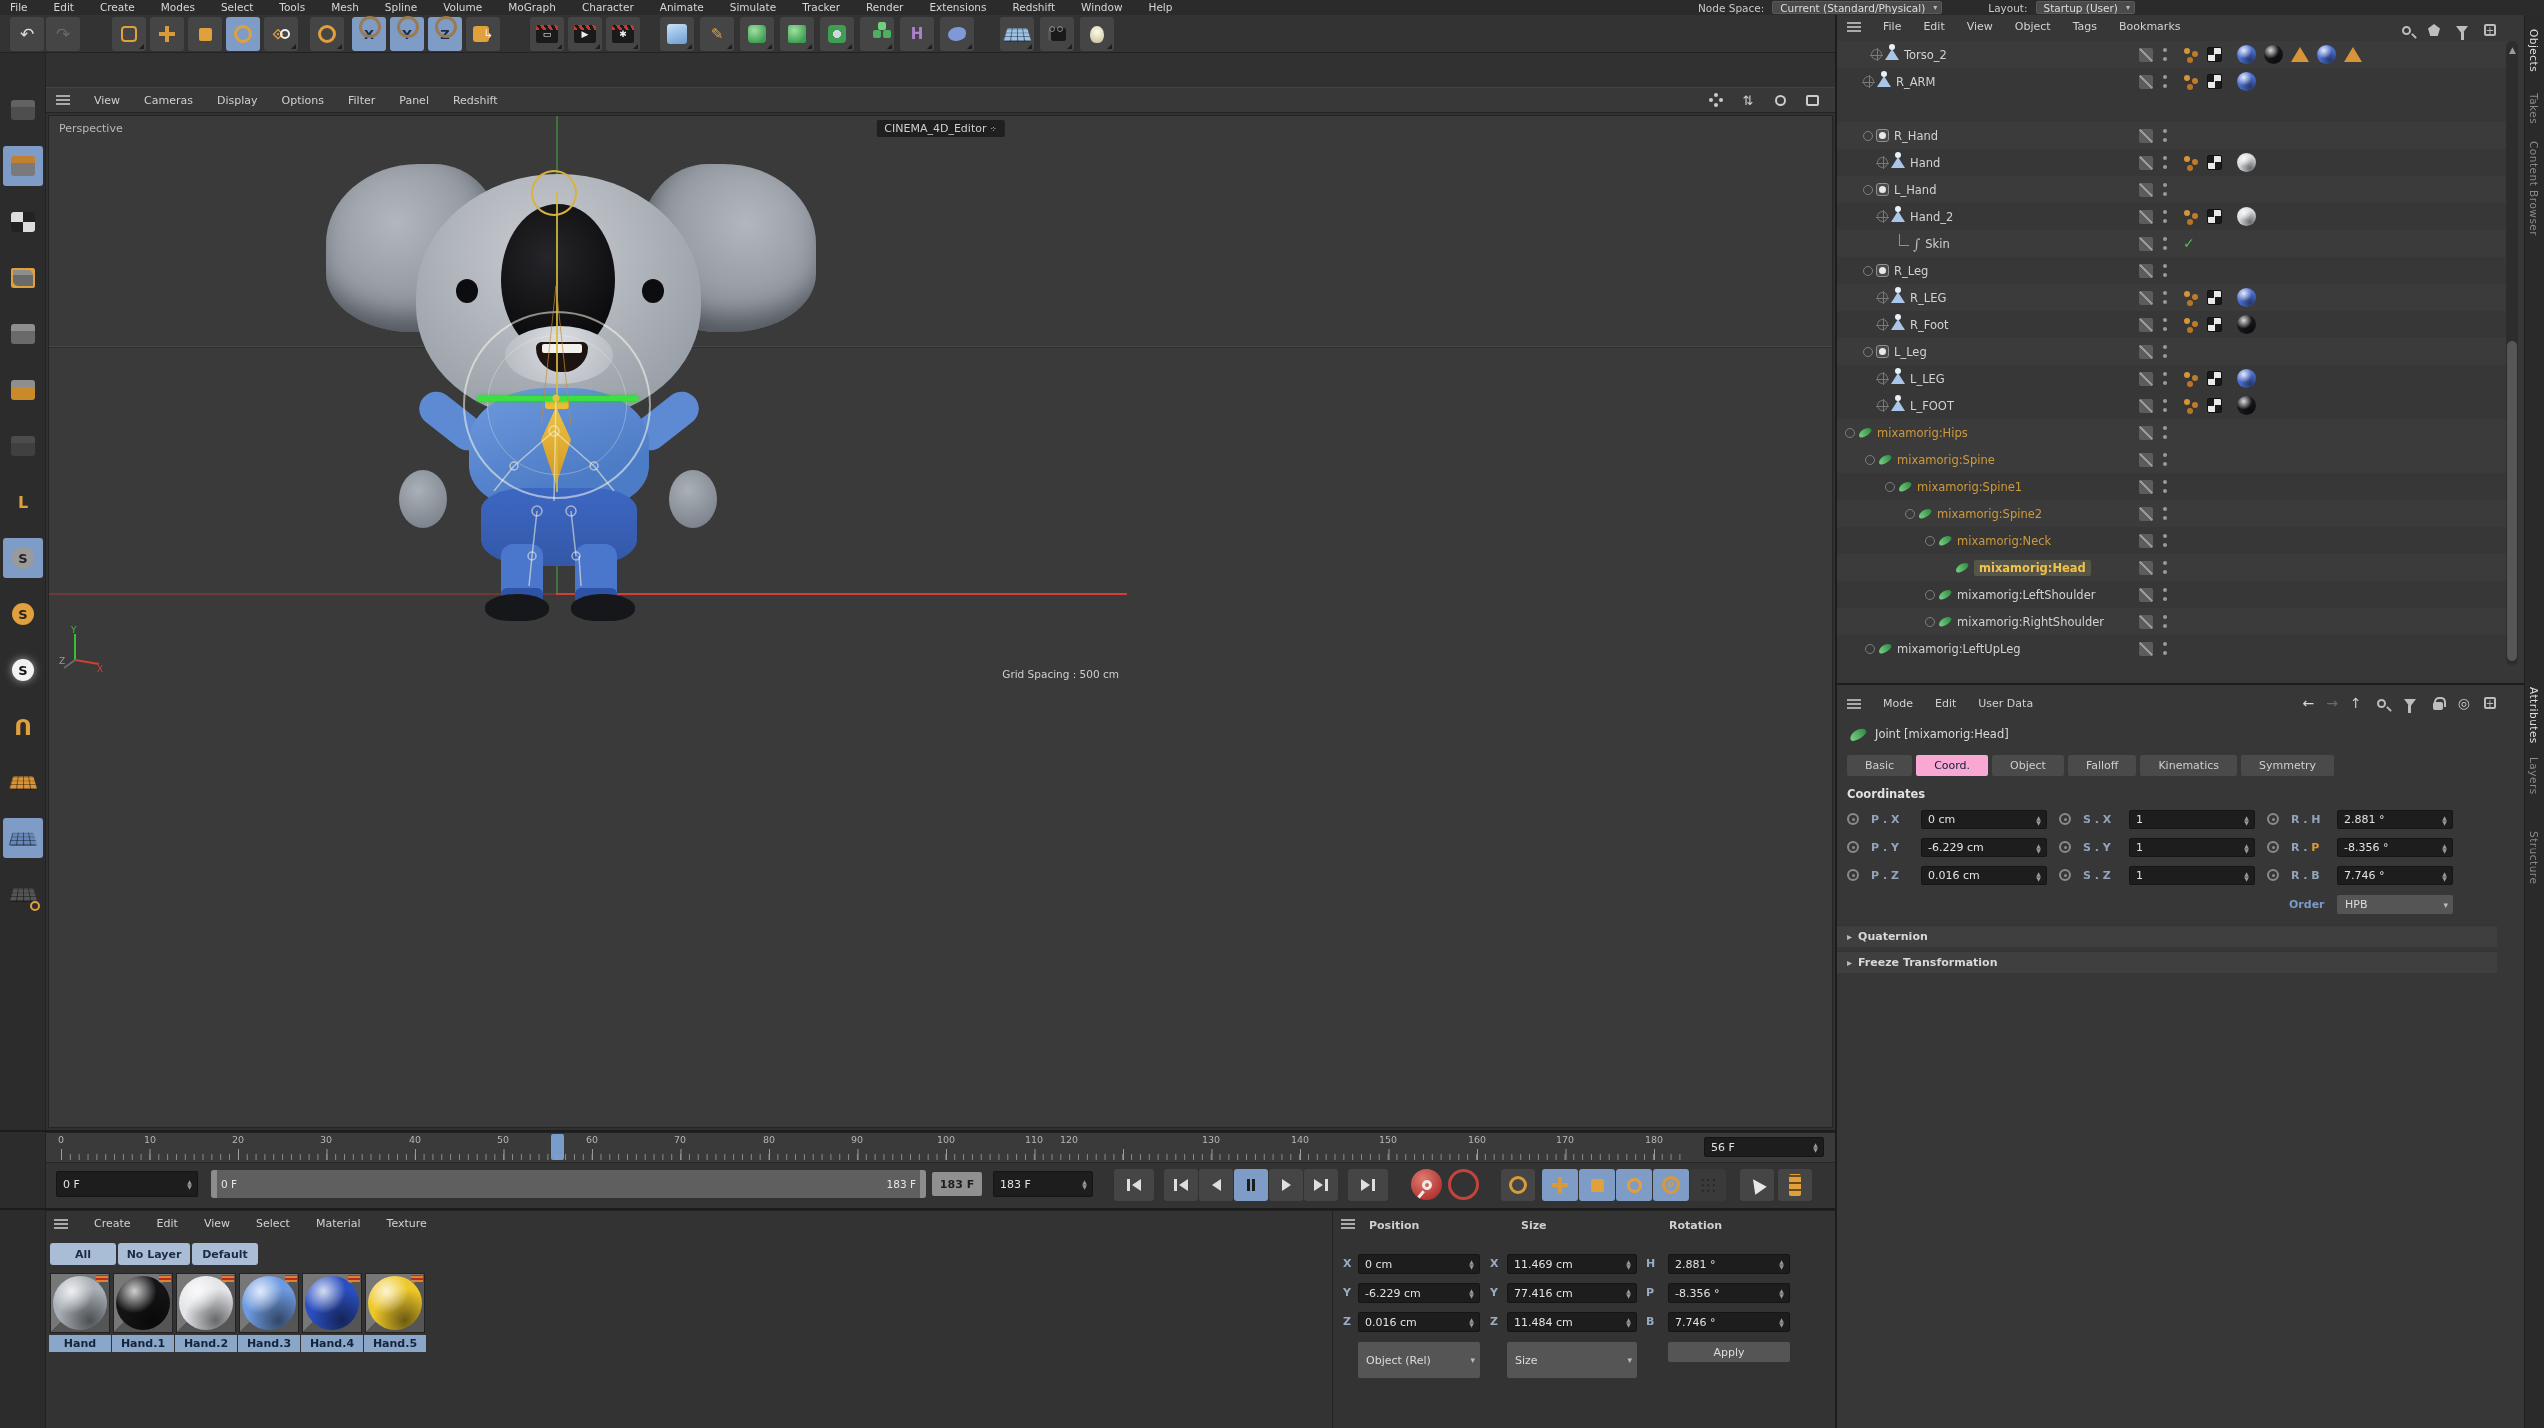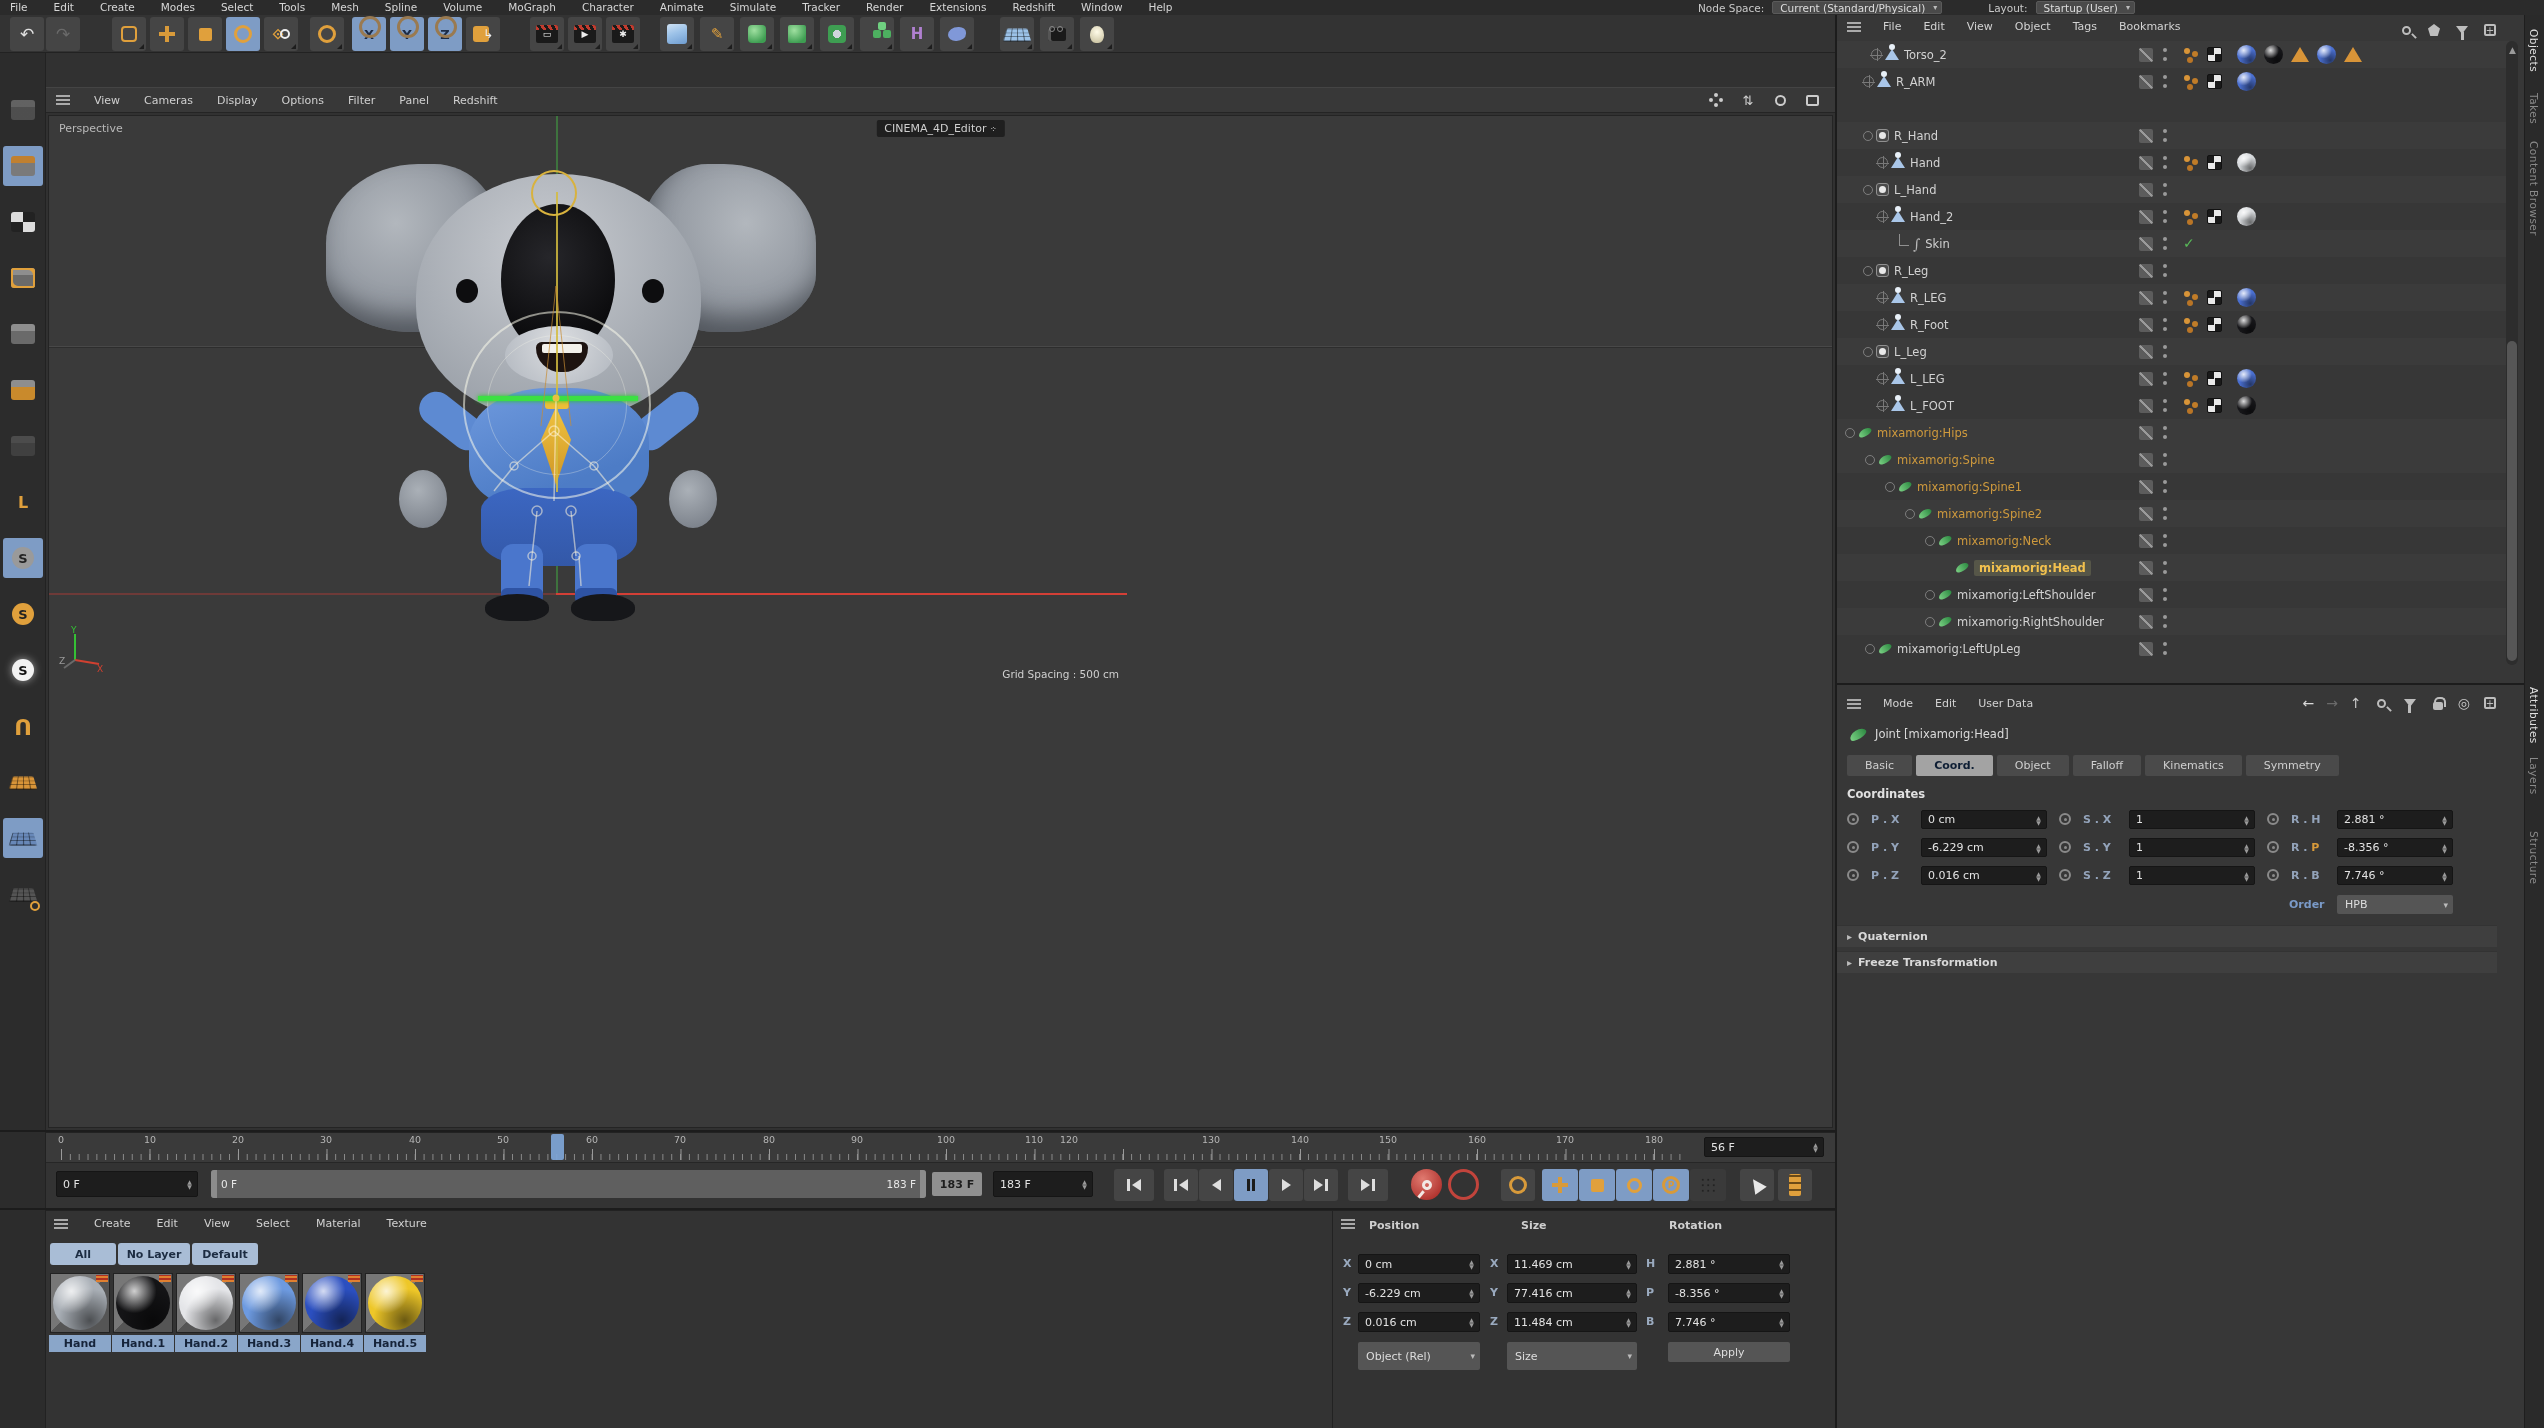--- a/index.html
+++ b/index.html
@@ -113,21 +113,21 @@
 .mthumb { position:absolute; top:62px; width:60px; height:60px; background:linear-gradient(135deg,#777 0 50%,#555 50%); border:1px solid #222; position:absolute; }
 .ball { position:absolute; inset:2px; border-radius:50%;
   background-image:radial-gradient(circle at 34% 28%, rgba(255,255,255,.8), rgba(255,255,255,0) 42%), radial-gradient(circle at 68% 82%, rgba(0,0,0,.55), rgba(0,0,0,0) 55%); }
 .mthumb::after { content:""; position:absolute; right:1px; top:1px; width:12px; height:7px; background:repeating-linear-gradient(0deg,#e08030 0 2px,#b03020 2px 4px); }
 .mname { position:absolute; top:124px; width:62px; height:17px; background:#8aa6c9; color:#16243a; font-weight:bold; font-size:11px; display:flex; align-items:center; justify-content:center; }
 
 #coordpanel { left:1332px; top:1210px; width:503px; height:218px; background:#333; border-top:1px solid #222; border-left:1px solid #222; font-size:11px; }
 .chead { position:absolute; top:8px; color:#cfcfcf; font-weight:bold; }
 .caxis { position:absolute; color:#9aaabf; font-weight:bold; }
 .cfld { position:absolute; width:122px; height:20px; }
-.cdd { position:absolute; height:28px; background:#555; border-radius:2px; color:#ddd; display:flex; align-items:center; padding:0 18px 0 8px; position:absolute; }
+.cdd { position:absolute; height:36px; background:#555; border-radius:2px; color:#ddd; display:flex; align-items:center; padding:0 18px 0 8px; position:absolute; }
 .cdd::after { content:"▾"; position:absolute; right:5px; color:#bbb; font-size:9px; }
 .apply { position:absolute; height:20px; background:#555; border-radius:2px; color:#ddd; display:flex; align-items:center; justify-content:center; }
 
 #rightcol { left:1835px; top:15px; width:689px; height:1413px; background:#373737; border-left:2px solid #1c1c1c; }
 #ommenu { position:absolute; left:10px; top:5px; display:flex; gap:22px; align-items:center; font-size:11px; color:#d2d2d2; }
 #omicons { position:absolute; right:26px; top:7px; display:flex; gap:12px; }
 .sico { width:16px; height:16px; position:relative; color:#bdbdbd; font-size:12px; display:flex; align-items:center; justify-content:center; }
 .mag { width:9px; height:9px; border:2px solid #bdbdbd; border-radius:50%; position:relative; }
 .mag::after { content:""; position:absolute; left:7px; top:7px; width:6px; height:2px; background:#bdbdbd; transform:rotate(45deg); }
 .funnel { width:0; height:0; border-left:6px solid transparent; border-right:6px solid transparent; border-top:8px solid #bdbdbd; position:relative; }
@@ -170,21 +170,21 @@
 .chk { color:#58b858; font-weight:bold; font-size:14px; }
 #omscroll { position:absolute; right:6px; top:26px; width:12px; height:624px; background:#2d2d2d; border-radius:6px; }
 #omthumb { position:absolute; left:1px; top:300px; width:10px; height:320px; background:#565656; border-radius:5px; }
 #omup { position:absolute; right:8px; top:30px; color:#9a9a9a; font-size:9px; }
 
 #ammenu { position:absolute; left:10px; top:682px; display:flex; gap:22px; align-items:center; font-size:11px; color:#d2d2d2; }
 #amicons { position:absolute; right:26px; top:680px; display:flex; gap:12px; align-items:center; color:#c8c8c8; font-size:14px; }
 #amtitle { position:absolute; left:12px; top:712px; display:flex; gap:8px; align-items:center; color:#dadada; font-size:11.5px; }
 #amtabs { position:absolute; left:10px; top:740px; display:flex; gap:4px; }
 .atab { height:21px; padding:0 18px; background:#4a4a4a; border-radius:2px; display:flex; align-items:center; color:#cfcfcf; font-size:11px; }
-.atab.on { background:#a3a3a3; color:#0e1e34; font-weight:bold; }
+.atab.on { background:#f9a8d4; color:#0e1e34; font-weight:normal; }
 #amsection { position:absolute; left:10px; top:772px; font-weight:bold; color:#e0e0e0; font-size:11.5px; }
 .crow { position:absolute; left:0; width:640px; height:22px; }
 .cdot { position:absolute; width:12px; height:12px; border:2px solid #8a8a8a; border-radius:50%; top:3px; }
 .cdot::after { content:""; position:absolute; left:2.5px; top:2.5px; width:3px; height:3px; border-radius:50%; background:#8a8a8a; }
 .clab { position:absolute; top:3px; color:#93a3ba; font-weight:bold; font-size:11px; }
 .clab .keyed { color:#d89a3a; }
 .afld { position:absolute; width:126px; height:19px; top:0; }
 .sect { position:absolute; left:0; width:660px; height:22px; background:#3f3f3f; border-top:1px solid #333; display:flex; align-items:center; padding-left:10px; color:#d8d8d8; font-weight:bold; font-size:11px; gap:6px; }
 .sect::before { content:"▸"; color:#bbb; font-size:10px; }
 

